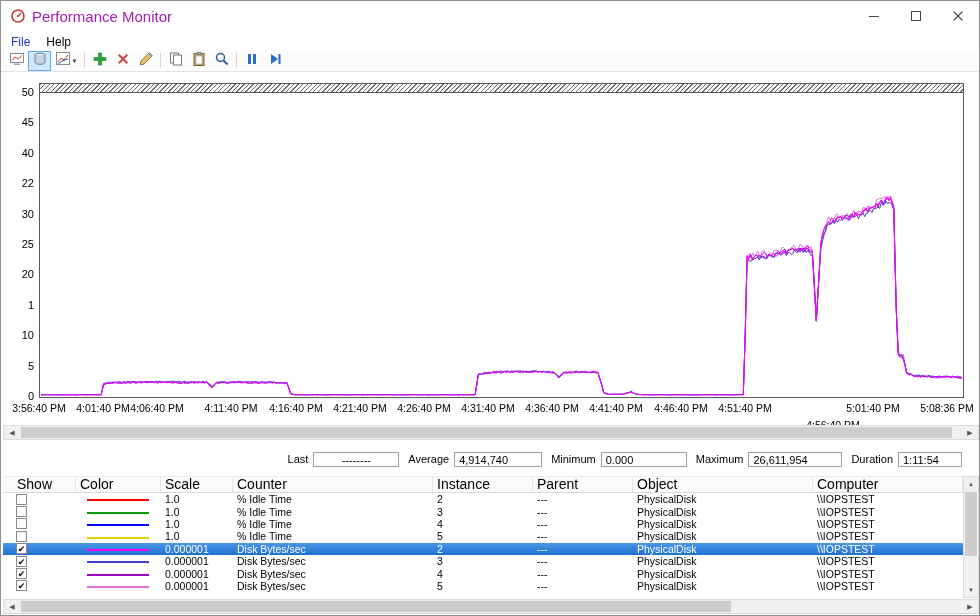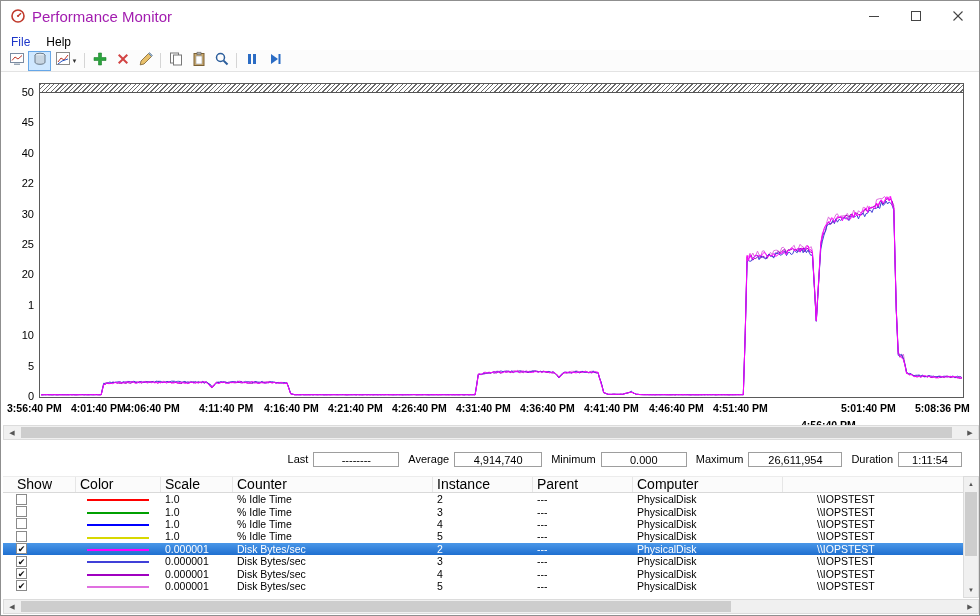--- a/index.html
+++ b/index.html
@@ -25,35 +25,35 @@
   .tsep{width:1px;height:15px;background:#d5d5d5;margin:0 3px;}
   .caret{font-size:6px;color:#333;margin-left:1px;}
 
   
   .y-axis{position:absolute;left:0;top:85px;width:33px;height:317px;display:flex;flex-direction:column;justify-content:space-between;text-align:right;}
   .y-axis div{font-size:11px;height:13px;line-height:13px;color:#000;}
   .plot{position:absolute;left:38px;top:82px;width:923px;height:313px;border:1px solid #5a5a5a;background:#fff;}
   .hatch{position:absolute;left:0;top:0;width:100%;height:9px;background:repeating-linear-gradient(135deg,#6a6a6a 0,#6a6a6a 1px,#ffffff 1px,#ffffff 3.2px);border-bottom:1px solid #555;box-sizing:border-box;}
   .chart-svg{position:absolute;left:0;top:0;}
   .x-axis{position:absolute;left:0;top:401px;width:980px;height:13px;}
-  .xlab{position:absolute;width:64px;text-align:left;font-size:10.5px;color:#000;white-space:nowrap;font-weight:bold;}
+  .xlab{position:absolute;width:64px;text-align:center;font-size:10.5px;color:#000;white-space:nowrap;}
 
   
   .sbar{position:absolute;background:#f0f0f0;border:1px solid #dcdcdc;box-sizing:border-box;}
   .sb-arrow{position:absolute;width:16px;height:100%;display:flex;align-items:center;justify-content:center;font-size:7px;color:#555;}
   .sb-arrow.left{left:0;} .sb-arrow.right{right:0;}
   .sb-thumb{position:absolute;top:1px;bottom:1px;background:#cdcdcd;}
   .vbar{position:absolute;background:#f0f0f0;border:1px solid #dcdcdc;box-sizing:border-box;}
   .vb-arrow{position:absolute;left:0;width:100%;height:14px;display:flex;align-items:center;justify-content:center;font-size:6px;color:#555;}
   .vb-thumb{position:absolute;left:1px;right:1px;background:#cdcdcd;}
 
   
   .statsbar{position:absolute;left:0;right:17px;top:450px;height:16px;display:flex;justify-content:flex-end;align-items:center;font-size:11px;}
   .stat-label{margin-left:9px;margin-right:5px;color:#000;}
-  .stat-box{height:15px;line-height:15px;border:1px solid #9e9e9e;background:#fff;box-sizing:border-box;text-align:center;padding:0 4px;font-size:11px;color:#000;}
+  .stat-box{height:15px;line-height:15px;border:1px solid #9e9e9e;background:#fff;box-sizing:border-box;text-align:left;padding:0 4px;font-size:11px;color:#000;}
   .stat-box.center{text-align:center;}
 
   
   .counter-table{position:absolute;left:2px;top:475px;width:960px;}
   .thead{display:flex;height:17px;background:#fbfbfb;border-top:1px solid #ececec;border-bottom:1px solid #d9d9d9;box-sizing:border-box;}
   .hcell{font-size:14px;line-height:15px;padding-left:4px;border-right:1px solid #e6e6e6;box-sizing:border-box;color:#000;overflow:hidden;white-space:nowrap;}
   .hcell.first{padding-left:14px;}
   .trow{display:flex;height:12.4px;align-items:center;background:#fff;}
   .trow.sel{background:linear-gradient(180deg,#4a97e8,#1f6fd0);color:#fff;}
   .tcell{font-size:10.5px;line-height:12px;padding-left:4px;box-sizing:border-box;overflow:hidden;white-space:nowrap;}
@@ -233,20 +233,21 @@
   </div>
 
   <div class="counter-table">
     <div class="thead">
         <div class="hcell first" style="width: 73px;">Show</div>
         <div class="hcell" style="width: 85px;">Color</div>
         <div class="hcell" style="width: 72px;">Scale</div>
         <div class="hcell" style="width: 200px;">Counter</div>
         <div class="hcell" style="width: 100px;">Instance</div>
         <div class="hcell" style="width: 100px;">Parent</div>
+        <div class="hcell" style="width: 180px;">Object</div>
         <div class="hcell" style="width: 150px;">Computer</div>
       </div>
     <div class="tbody">
         <div class="trow">
           <div class="tcell" style="width: 73px; padding-left: 0px;">
             <div class="checkbox"></div>
           </div>
           <div class="tcell" style="width: 85px; padding-left: 0px;"><span class="colorline" style="background: rgb(255, 0, 0);"></span></div>
           <div class="tcell" style="width: 72px;">1.0</div>
           <div class="tcell" style="width: 200px;">% Idle Time</div>

